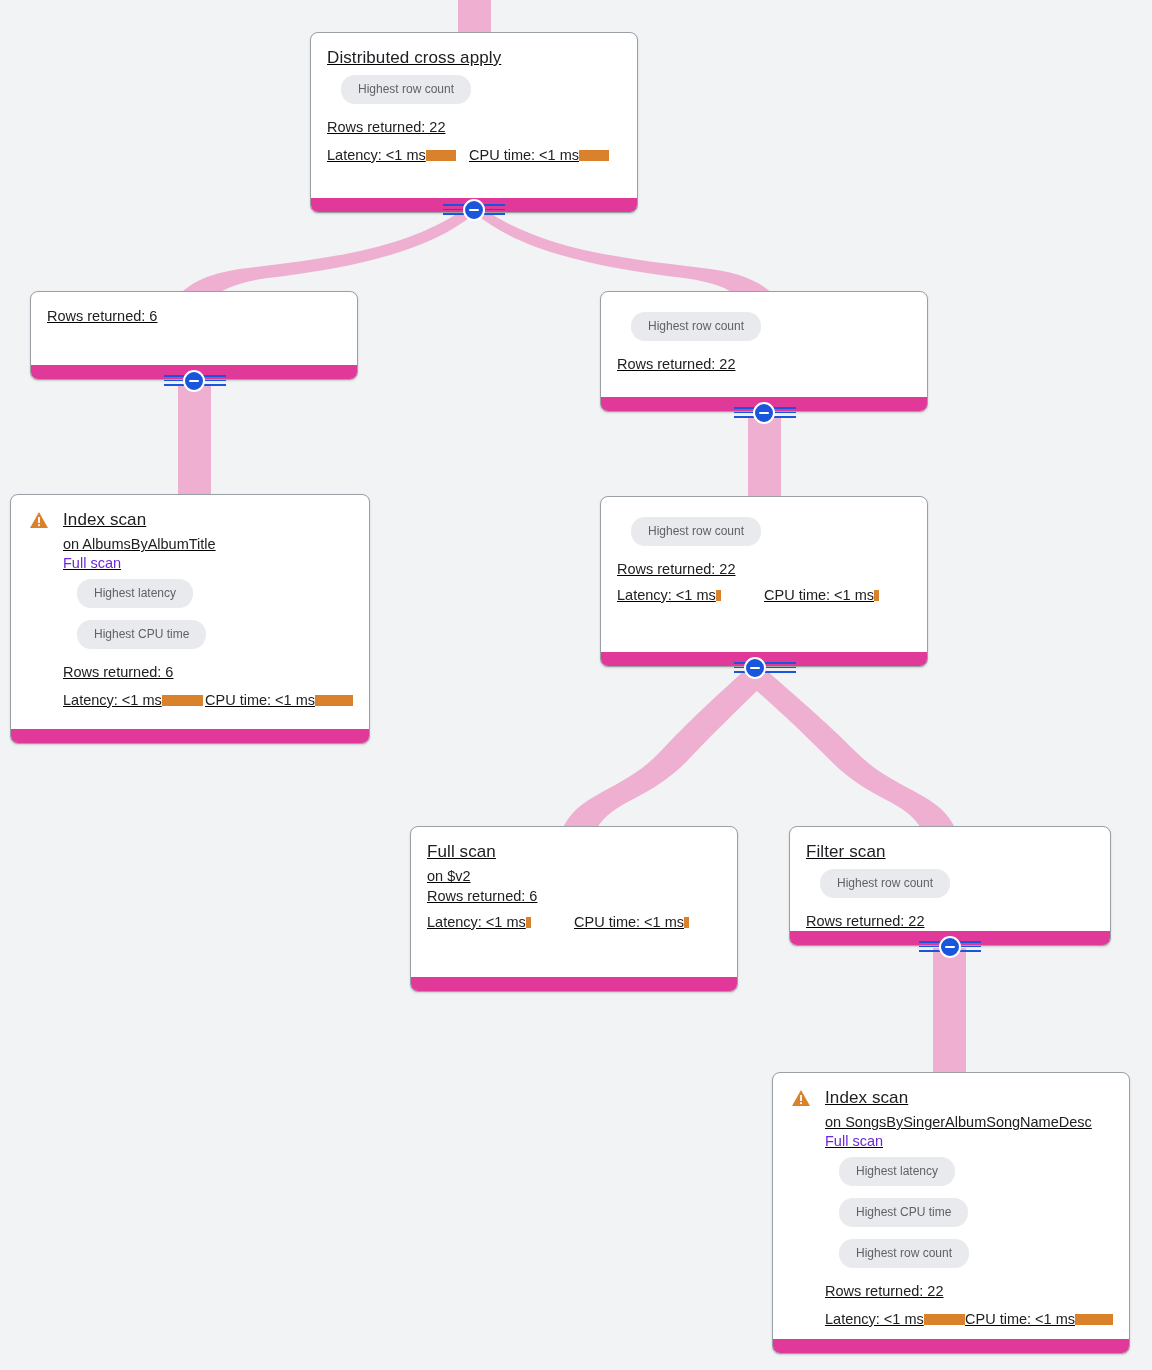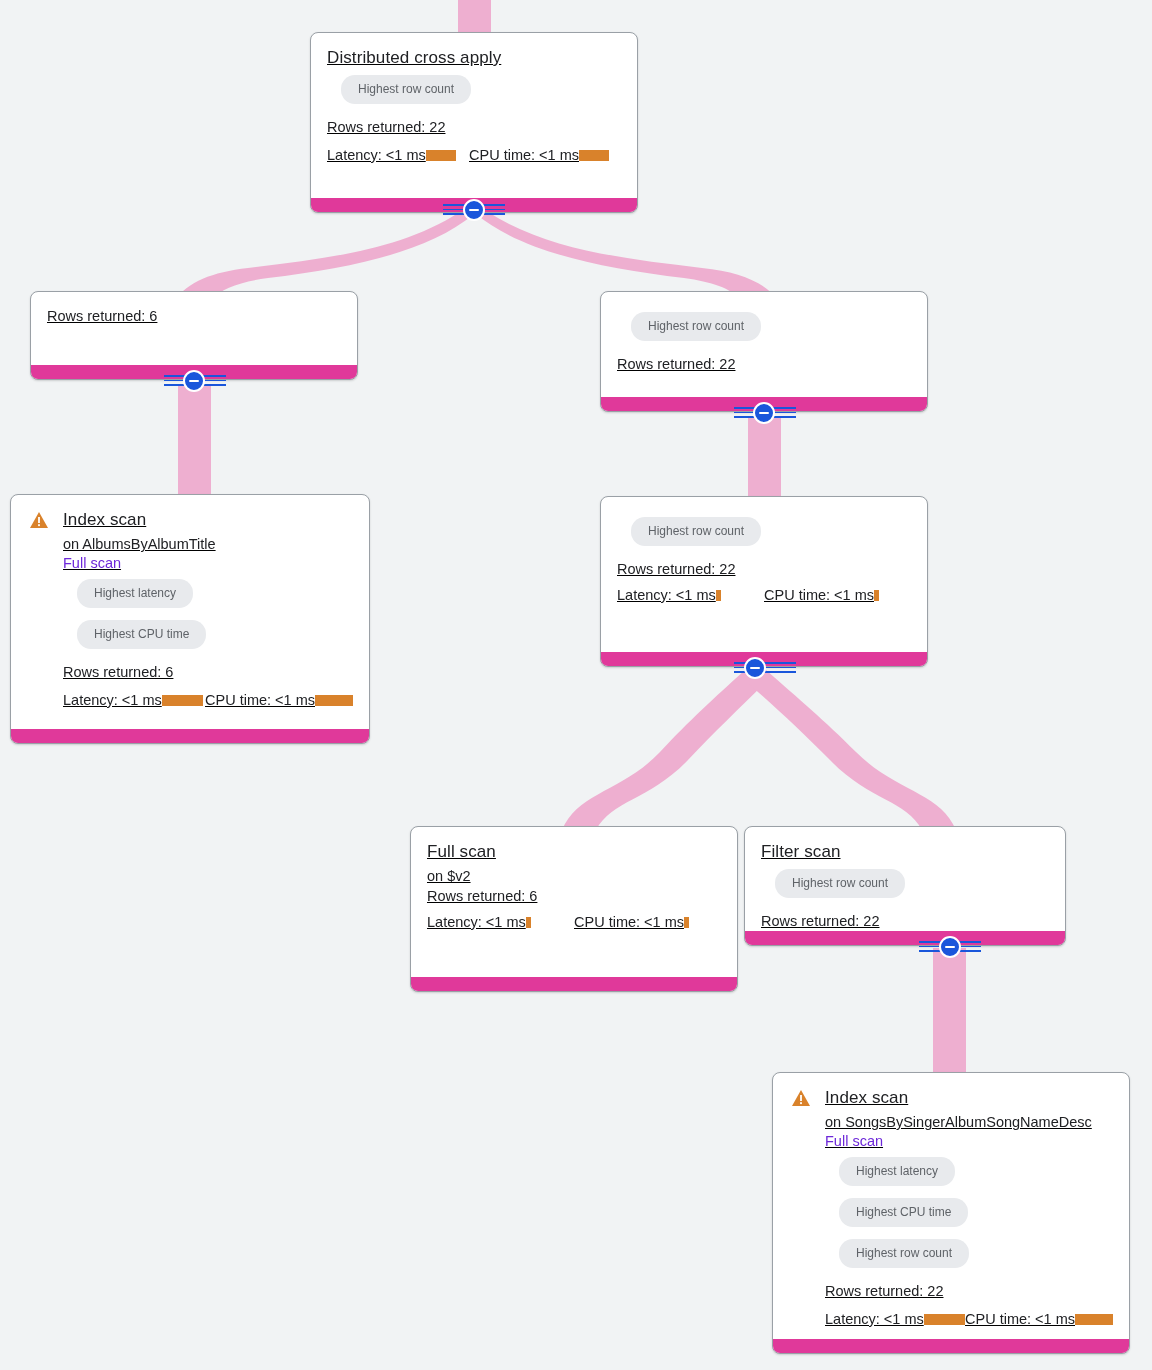--- a/index.html
+++ b/index.html
@@ -313,21 +313,21 @@
         </div>
         <div class="metric">
           <span class="metric-label">CPU time: &lt;1 ms</span>
           <span class="metric-bar" style="width:5px;"></span>
         </div>
       </div>
     </div>
     <div class="node-footer" style="position:absolute; bottom:0; left:0;"></div>
   </div>
 
-  <div class="node" style="left:744px; top:826px; width:322px; height:120px;">
+  <div class="node" style="left:789px; top:826px; width:322px; height:120px;">
     <div class="node-body">
       <div class="node-title">Filter scan</div>
       <div class="chips">
         <span class="chip">Highest row count</span>
       </div>
       <div class="rows-line">Rows returned: 22</div>
     </div>
     <div class="node-footer" style="position:absolute; bottom:0; left:0;"></div>
   </div>
   <div class="collapse-rail" style="left:919px; top:940px; width:62px;">

